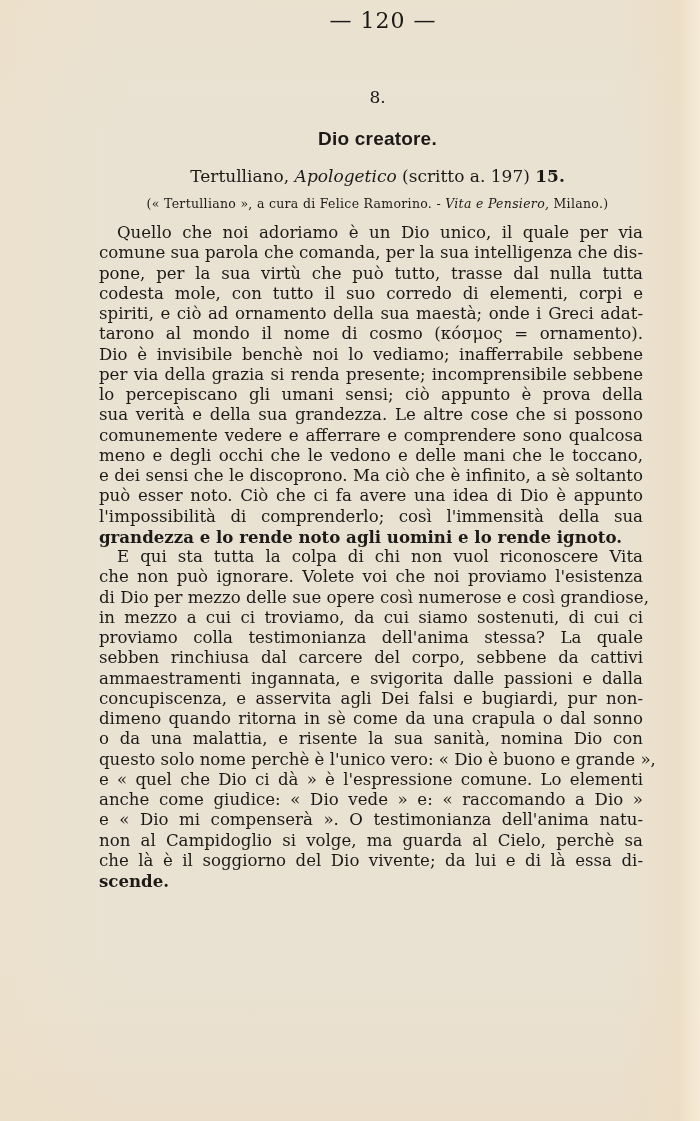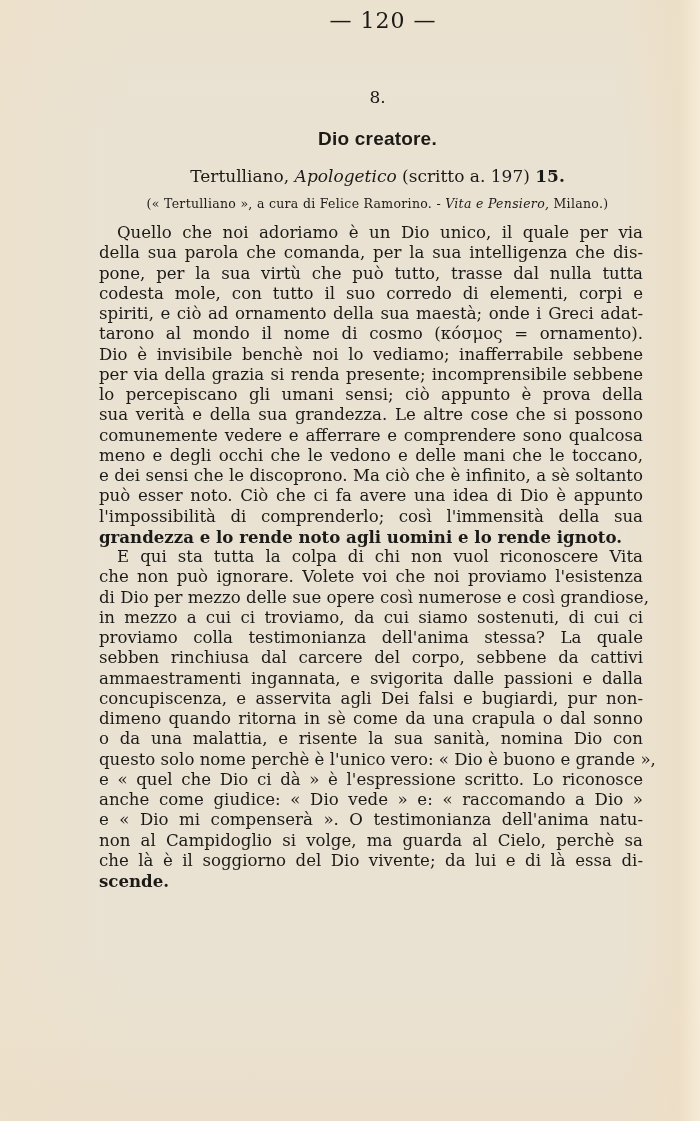--- a/index.html
+++ b/index.html
@@ -107,21 +107,21 @@
     <span>Tertulliano, </span><i>Apologetico</i><span> (scritto a. 197) </span><span class="bold">15.</span>
   </div>
 
   <div class="edition-line">
     <span>(« Tertulliano », a cura di Felice Ramorino. - </span><i>Vita e Pensiero,</i><span> Milano.)</span>
   </div>
 
   <div class="body-text" id="body-text">
       <div>
         <div class="line indent">Quello che noi adoriamo è un Dio unico, il quale per via</div>
-        <div class="line">della sua parola che comanda, per la sua intelligenza che dis-</div>
+        <div class="line">comune sua parola che comanda, per la sua intelligenza che dis-</div>
         <div class="line">pone, per la sua virtù che può tutto, trasse dal nulla tutta</div>
         <div class="line">codesta mole, con tutto il suo corredo di elementi, corpi e</div>
         <div class="line">spiriti, e ciò ad ornamento della sua maestà; onde i Greci adat-</div>
         <div class="line">tarono al mondo il nome di cosmo (κόσμος = ornamento).</div>
         <div class="line">Dio è invisibile benchè noi lo vediamo; inafferrabile sebbene</div>
         <div class="line">per via della grazia si renda presente; incomprensibile sebbene</div>
         <div class="line">lo percepiscano gli umani sensi; ciò appunto è prova della</div>
         <div class="line">sua verità e della sua grandezza. Le altre cose che si possono</div>
         <div class="line">comunemente vedere e afferrare e comprendere sono qualcosa</div>
         <div class="line">meno e degli occhi che le vedono e delle mani che le toccano,</div>
@@ -135,21 +135,21 @@
         <div class="line">che non può ignorare. Volete voi che noi proviamo l'esistenza</div>
         <div class="line">di Dio per mezzo delle sue opere così numerose e così grandiose,</div>
         <div class="line">in mezzo a cui ci troviamo, da cui siamo sostenuti, di cui ci</div>
         <div class="line">proviamo colla testimonianza dell'anima stessa? La quale</div>
         <div class="line">sebben rinchiusa dal carcere del corpo, sebbene da cattivi</div>
         <div class="line">ammaestramenti ingannata, e svigorita dalle passioni e dalla</div>
         <div class="line">concupiscenza, e asservita agli Dei falsi e bugiardi, pur non-</div>
         <div class="line">dimeno quando ritorna in sè come da una crapula o dal sonno</div>
         <div class="line">o da una malattia, e risente la sua sanità, nomina Dio con</div>
         <div class="line">questo solo nome perchè è l'unico vero: « Dio è buono e grande »,</div>
-        <div class="line">e « quel che Dio ci dà » è l'espressione scritto. Lo riconosce</div>
+        <div class="line">e « quel che Dio ci dà » è l'espressione comune. Lo elementi</div>
         <div class="line">anche come giudice: « Dio vede » e: « raccomando a Dio »</div>
         <div class="line">e « Dio mi compenserà ». O testimonianza dell'anima natu-</div>
         <div class="line">non al Campidoglio si volge, ma guarda al Cielo, perchè sa</div>
         <div class="line">che là è il soggiorno del Dio vivente; da lui e di là essa di-</div>
         <div class="line last">scende.</div>
       </div>
     </div>
 
 </div>
 

